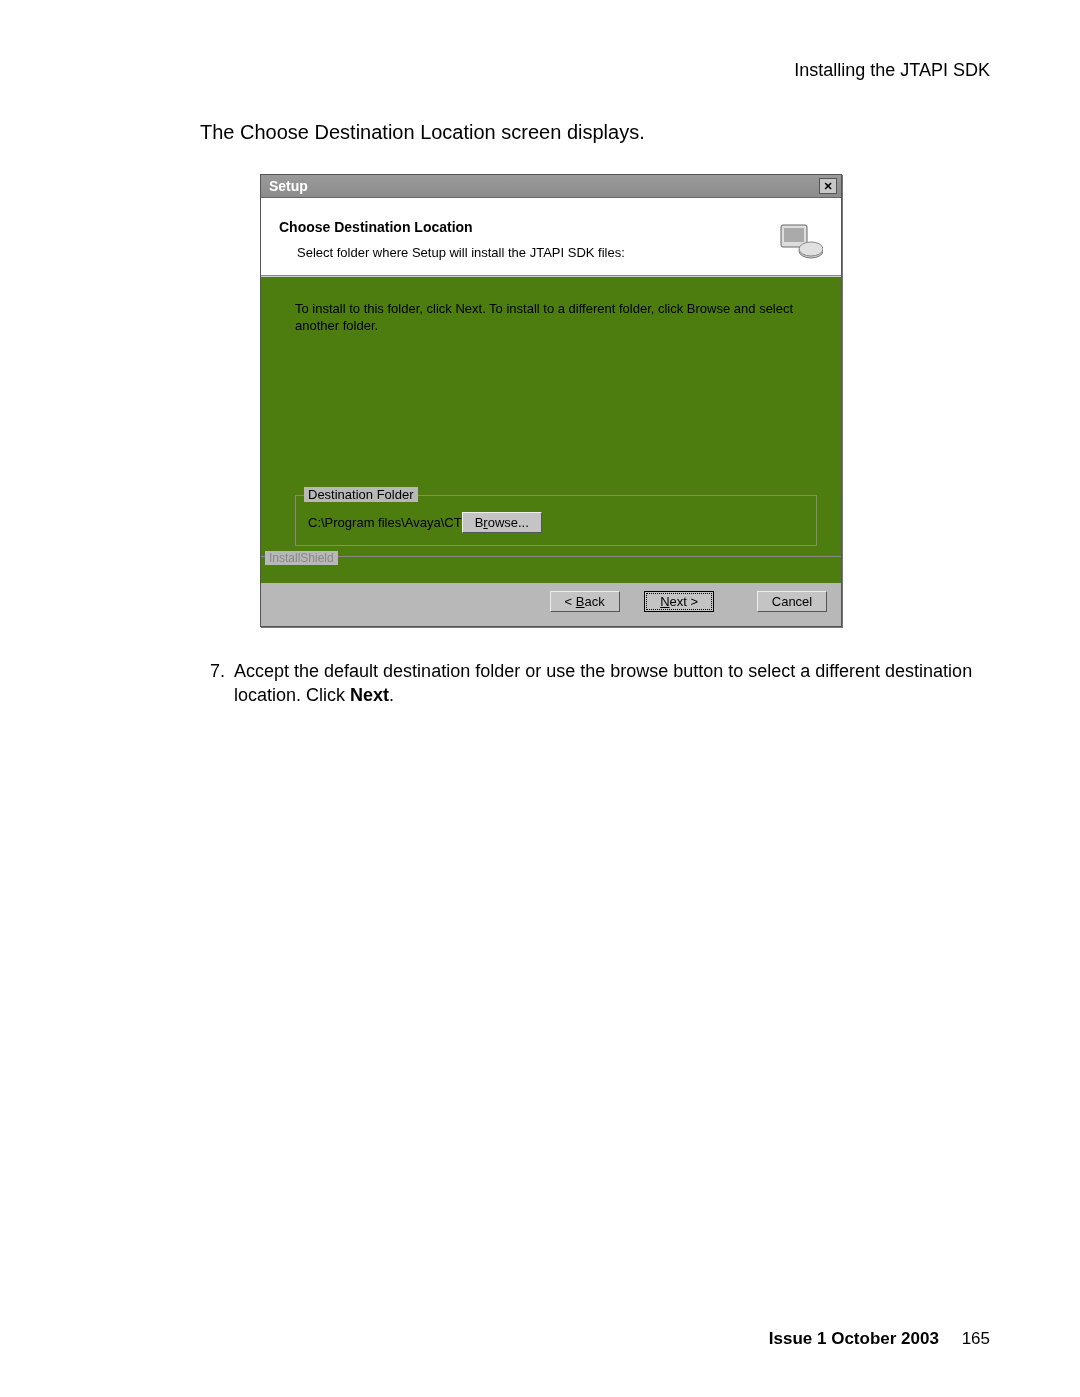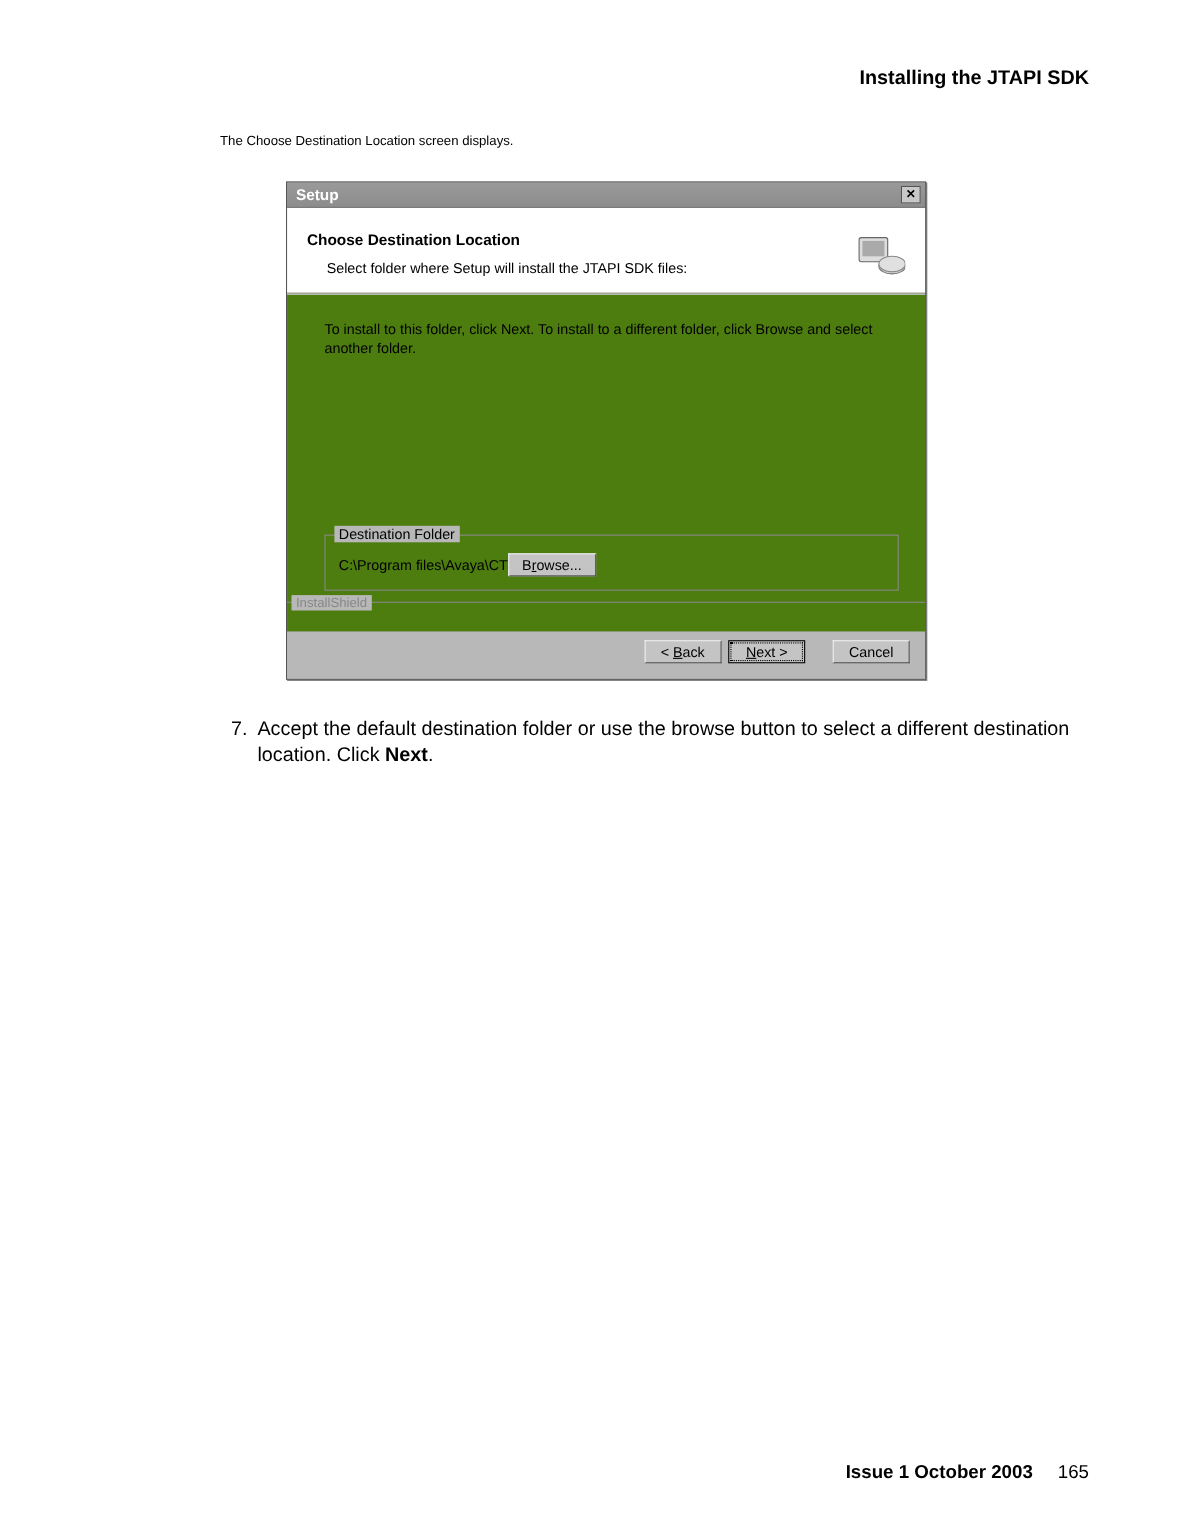--- a/index.html
+++ b/index.html
@@ -13,27 +13,27 @@
     position: relative;
   }
   .page {
     padding: 60px 90px 40px 90px;
     box-sizing: border-box;
     height: 100%;
     position: relative;
   }
   .header-right {
     text-align: right;
-    font-weight: bold;
+    font-weight: normal;
     font-size: 18px;
     margin-bottom: 40px;
   }
   .intro {
     margin-left: 110px;
-    font-size: 12px;
+    font-size: 20px;
     margin-bottom: 30px;
   }
   .dialog {
     width: 580px;
     margin-left: 170px;
     border: 1px solid #555;
     background: #a8a8a8;
     box-shadow: 1px 1px 0 #777;
   }
   .titlebar {
@@ -149,21 +149,21 @@
     top: -9px;
     left: 4px;
     display: inline-block;
   }
   .button-row {
     text-align: right;
     padding: 8px 14px 14px 0;
     background: #b8b8b8;
   }
   .button-row .win-btn {
-    margin-left: 2px;
+    margin-left: 20px;
   }
   .button-row .gap {
     display: inline-block;
     width: 14px;
   }
   .step {
     margin: 32px 0 0 120px;
     font-size: 18px;
     line-height: 1.35;
     max-width: 770px;

